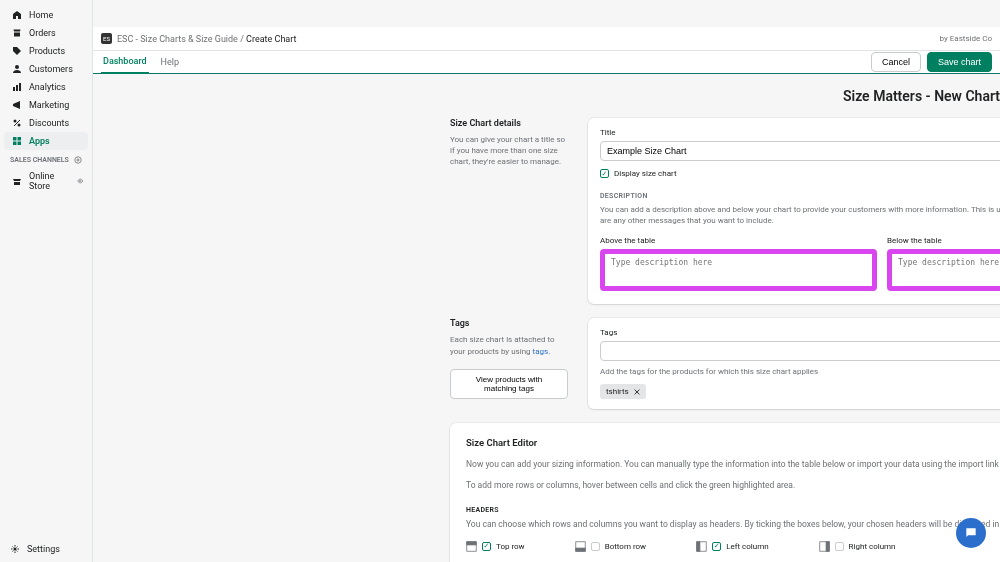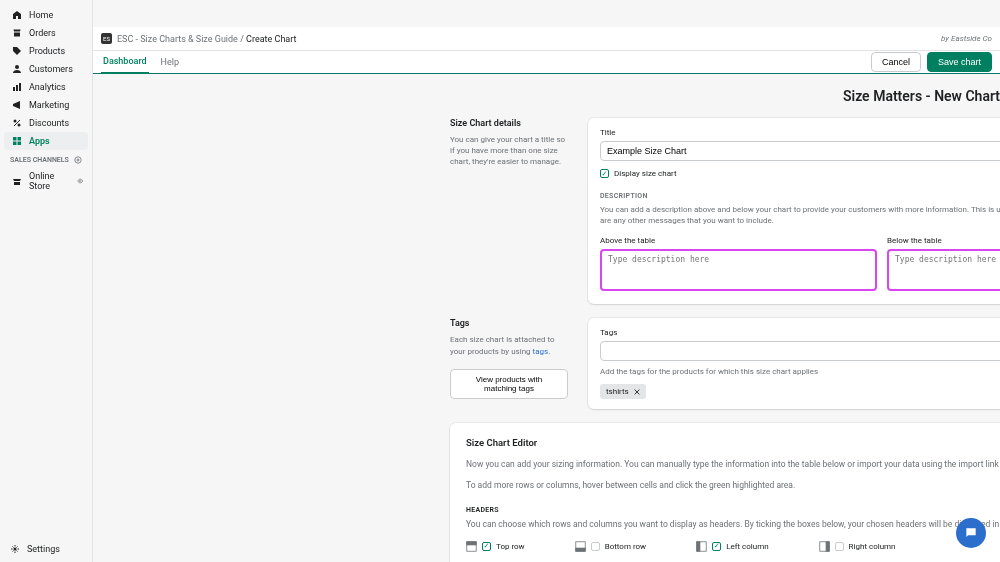--- a/index.html
+++ b/index.html
@@ -11,21 +11,21 @@
 .nav-item svg { width: 10px; height: 10px; flex-shrink: 0; }
 .nav-header { font-size: 7px; color: #6d7175; padding: 6px 10px 3px; font-weight: 600; display: flex; justify-content: space-between; align-items: center; }
 .nav-header svg { width: 8px; height: 8px; }
 .sidebar-bottom { margin-top: auto; }
 .settings { display: flex; align-items: center; gap: 7px; padding: 8px 10px; font-size: 9px; cursor: pointer; }
 .main { flex: 1; display: flex; flex-direction: column; overflow: hidden; margin-top: 27px; }
 .topbar { height: 24px; background: #fff; border-bottom: 1px solid #e1e3e5; display: flex; align-items: center; padding: 0 8px; font-size: 9px; }
 .app-icon { width: 11px; height: 11px; background: #333; color: #fff; display: flex; align-items: center; justify-content: center; font-size: 6px; margin-right: 5px; border-radius: 2px; }
 .breadcrumb { color: #6d7175; }
 .breadcrumb .current { color: #202223; }
-.byline { margin-left: auto; color: #6d7175; font-size: 8px; font-style: italic; }
+.byline { margin-left: auto; color: #6d7175; font-size: 8px; }
 .subheader { height: 23px; background: #fff; border-bottom: 1px solid #0f766e; display: flex; align-items: center; padding: 0 8px; gap: 10px; }
 .tab { font-size: 9px; color: #6d7175; padding: 6px 2px; cursor: pointer; }
 .tab.active { color: #008060; border-bottom: 2px solid #008060; font-weight: 500; }
 .actions { margin-left: auto; display: flex; gap: 6px; }
 .btn { padding: 4px 10px; border-radius: 4px; font-size: 9px; cursor: pointer; border: 1px solid #c9cccf; background: #fff; }
 .btn.primary { background: #008060; color: #fff; border-color: #008060; }
 .content { flex: 1; overflow-y: auto; padding: 14px 0; }
 .page-title { font-size: 14px; font-weight: 600; margin-left: 357px; margin-bottom: 14px; text-align: right; }
 .section { display: flex; gap: 20px; margin: 0 auto 14px; width: 726px; margin-left: 357px; }
 .section-left { width: 118px; flex-shrink: 0; }
@@ -35,21 +35,21 @@
 .card { background: #fff; border-radius: 6px; padding: 10px 12px; flex: 1; box-shadow: 0 0 0 1px rgba(0,0,0,0.05), 0 1px 2px rgba(0,0,0,0.1); }
 .field-label { font-size: 8px; color: #202223; margin-bottom: 4px; display: block; }
 .text-input { width: 100%; padding: 4px 6px; border: 1px solid #c9cccf; border-radius: 4px; font-size: 9px; }
 .checkbox-row { display: flex; align-items: center; gap: 5px; margin-top: 8px; }
 .checkbox { width: 9px; height: 9px; border: 1px solid #008060; border-radius: 2px; display: flex; align-items: center; justify-content: center; color: #008060; font-size: 7px; }
 .checkbox.unchecked { border-color: #c9cccf; }
 .desc-header { font-size: 7px; font-weight: 600; color: #6d7175; margin-top: 14px; margin-bottom: 4px; letter-spacing: 0.3px; }
 .desc-text { font-size: 8px; color: #6d7175; line-height: 1.4; margin-bottom: 10px; }
 .desc-cols { display: flex; gap: 10px; }
 .desc-col { flex: 1; }
-.textarea { width: 100%; height: 42px; padding: 4px 6px; border: 2px solid #d946ef; border-radius: 4px; font-size: 8px; resize: none; color: #6d7175; }
+.textarea { width: 100%; height: 42px; padding: 4px 6px; border: 5px solid #d946ef; border-radius: 4px; font-size: 8px; resize: none; color: #6d7175; }
 .btn-outline { padding: 5px 9px; border: 1px solid #c9cccf; background: #fff; border-radius: 4px; font-size: 8px; cursor: pointer; margin-top: 6px; }
 .helper { font-size: 8px; color: #6d7175; margin-top: 6px; }
 .tag-chip { display: inline-flex; align-items: center; gap: 5px; background: #e4e5e7; padding: 3px 6px; border-radius: 3px; font-size: 8px; margin-top: 8px; }
 .tag-chip svg { width: 6px; height: 6px; cursor: pointer; }
 .editor-card { background: #fff; border-radius: 6px; padding: 14px 16px; width: 726px; margin-left: 357px; box-shadow: 0 0 0 1px rgba(0,0,0,0.05), 0 1px 2px rgba(0,0,0,0.1); }
 .editor-header { display: flex; align-items: center; margin-bottom: 10px; }
 .editor-header h3 { font-size: 9.5px; font-weight: 600; }
 .editor-text { font-size: 8.5px; color: #6d7175; line-height: 1.5; margin-bottom: 8px; }
 .headers-title { font-size: 7px; font-weight: 600; margin-top: 14px; margin-bottom: 4px; letter-spacing: 0.3px; }
 .header-opts { display: flex; gap: 50px; margin-top: 10px; margin-bottom: 10px; }

